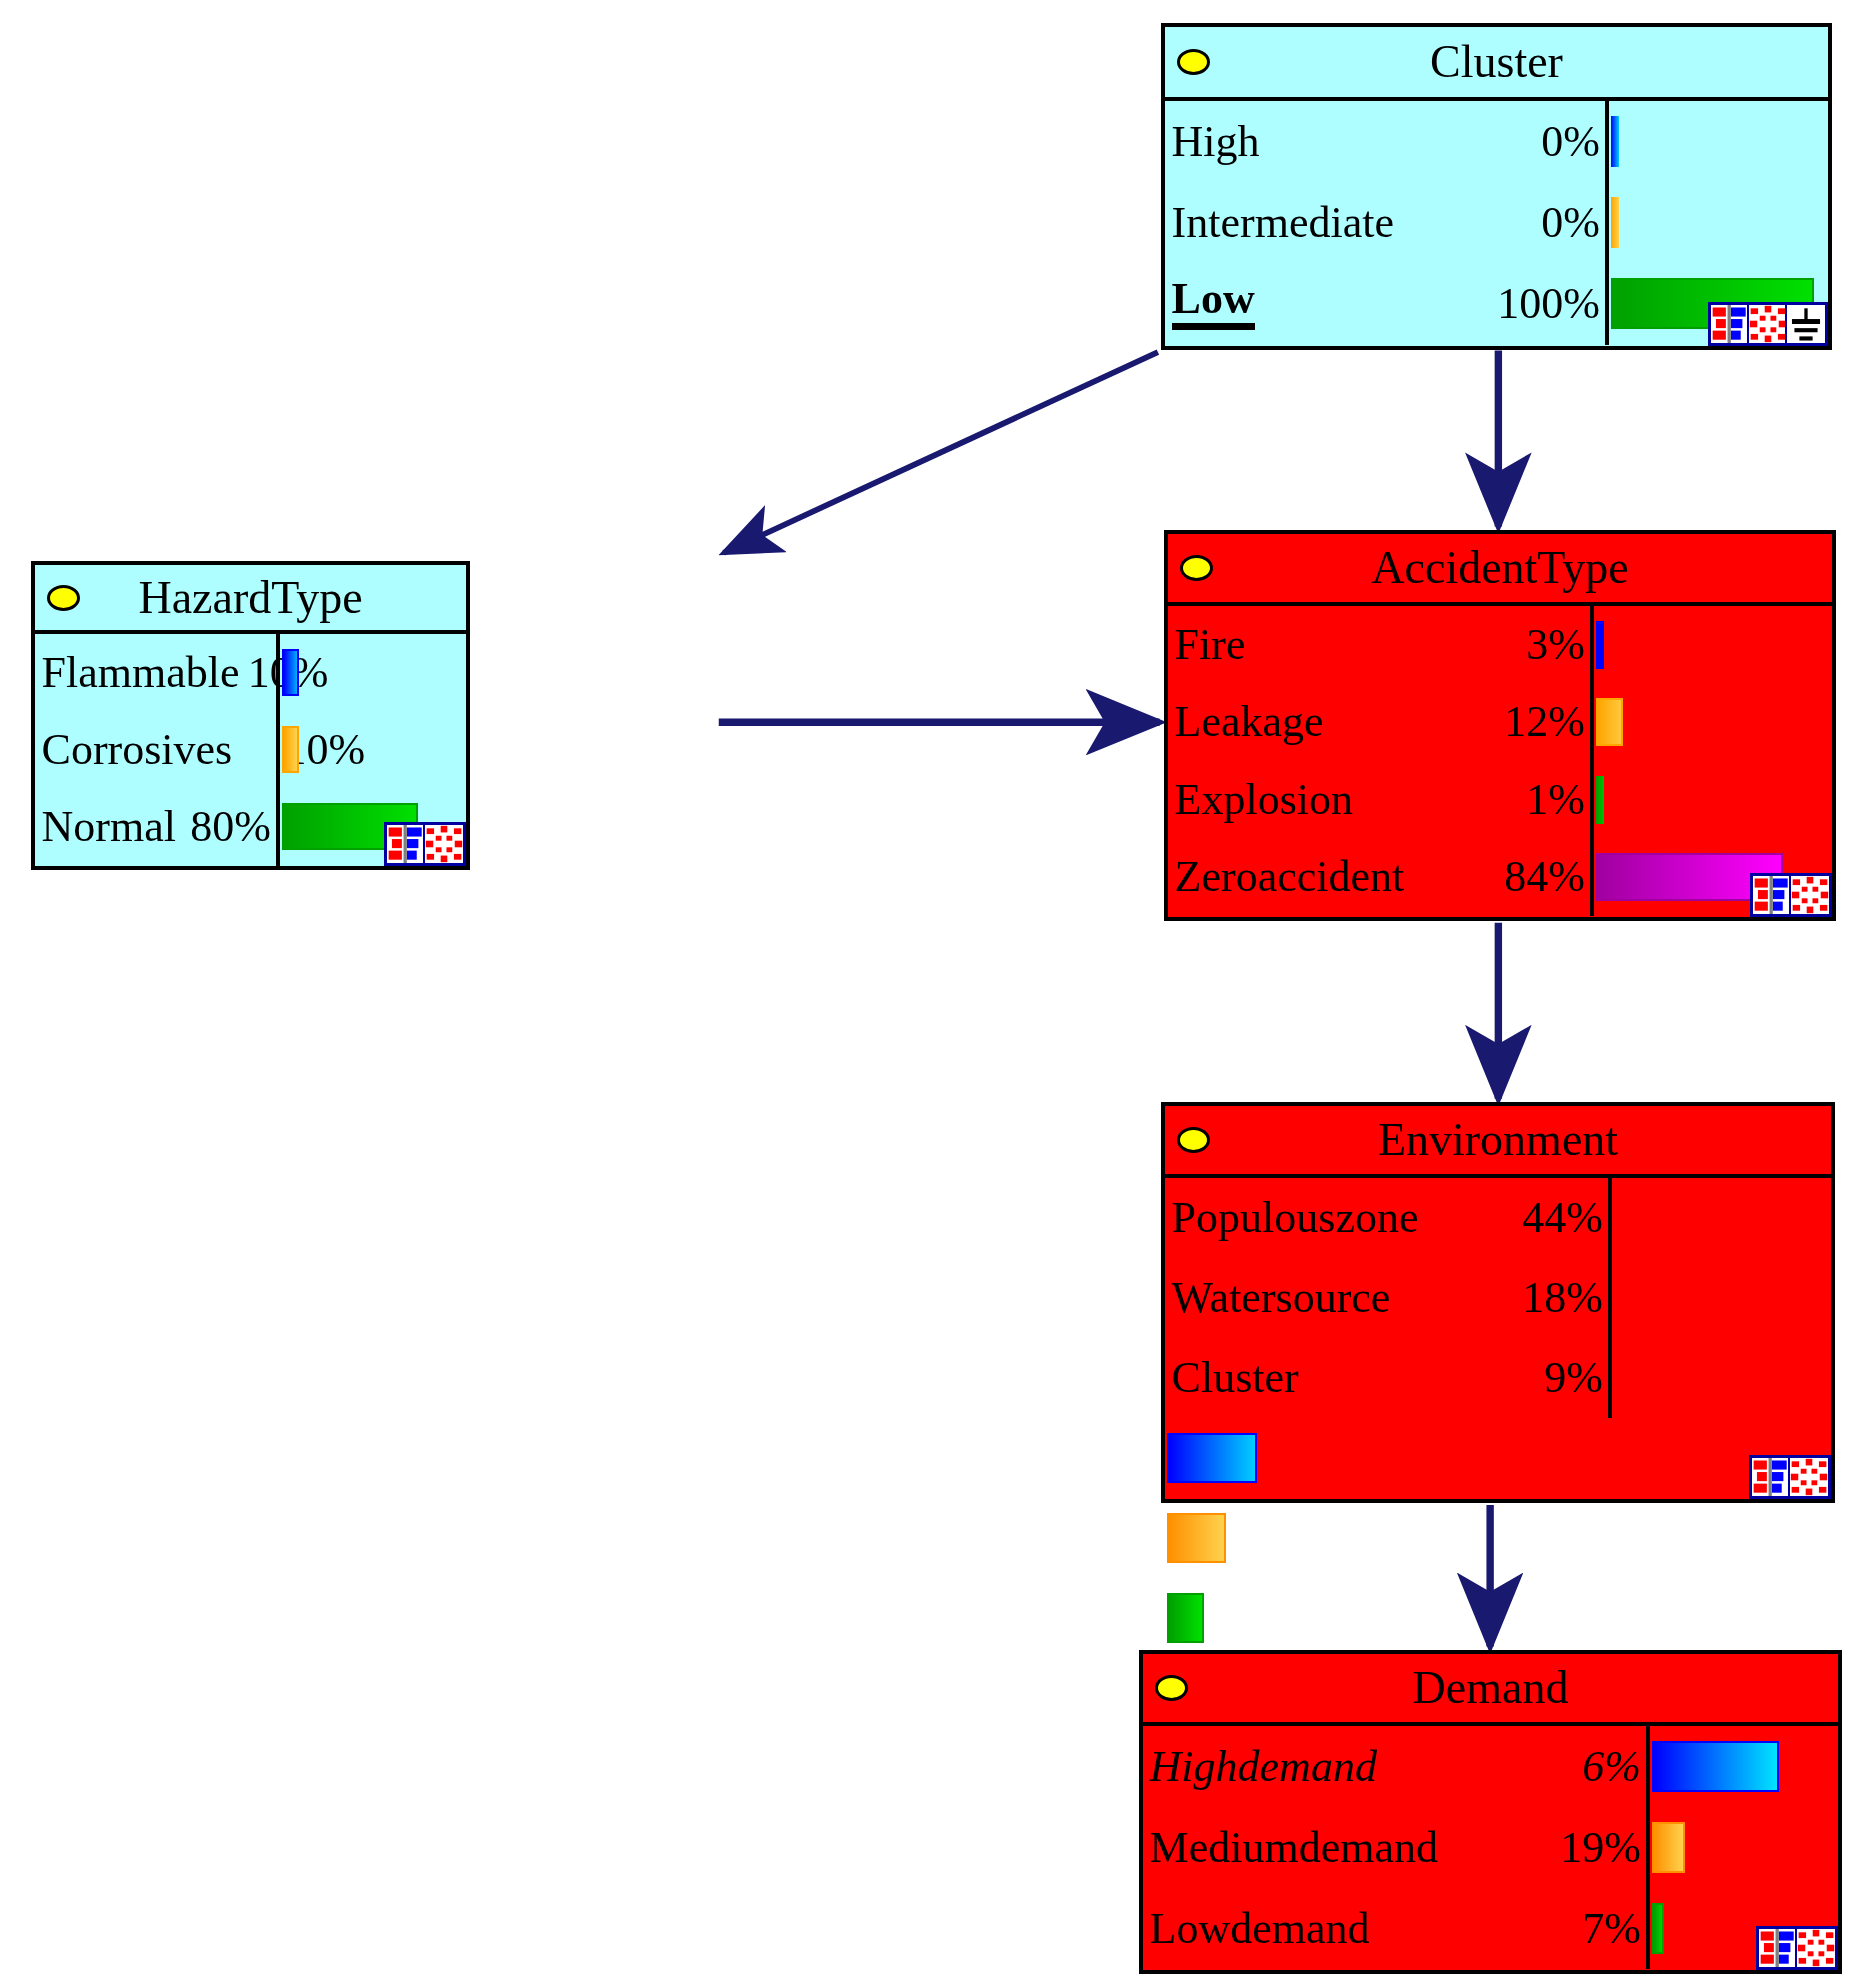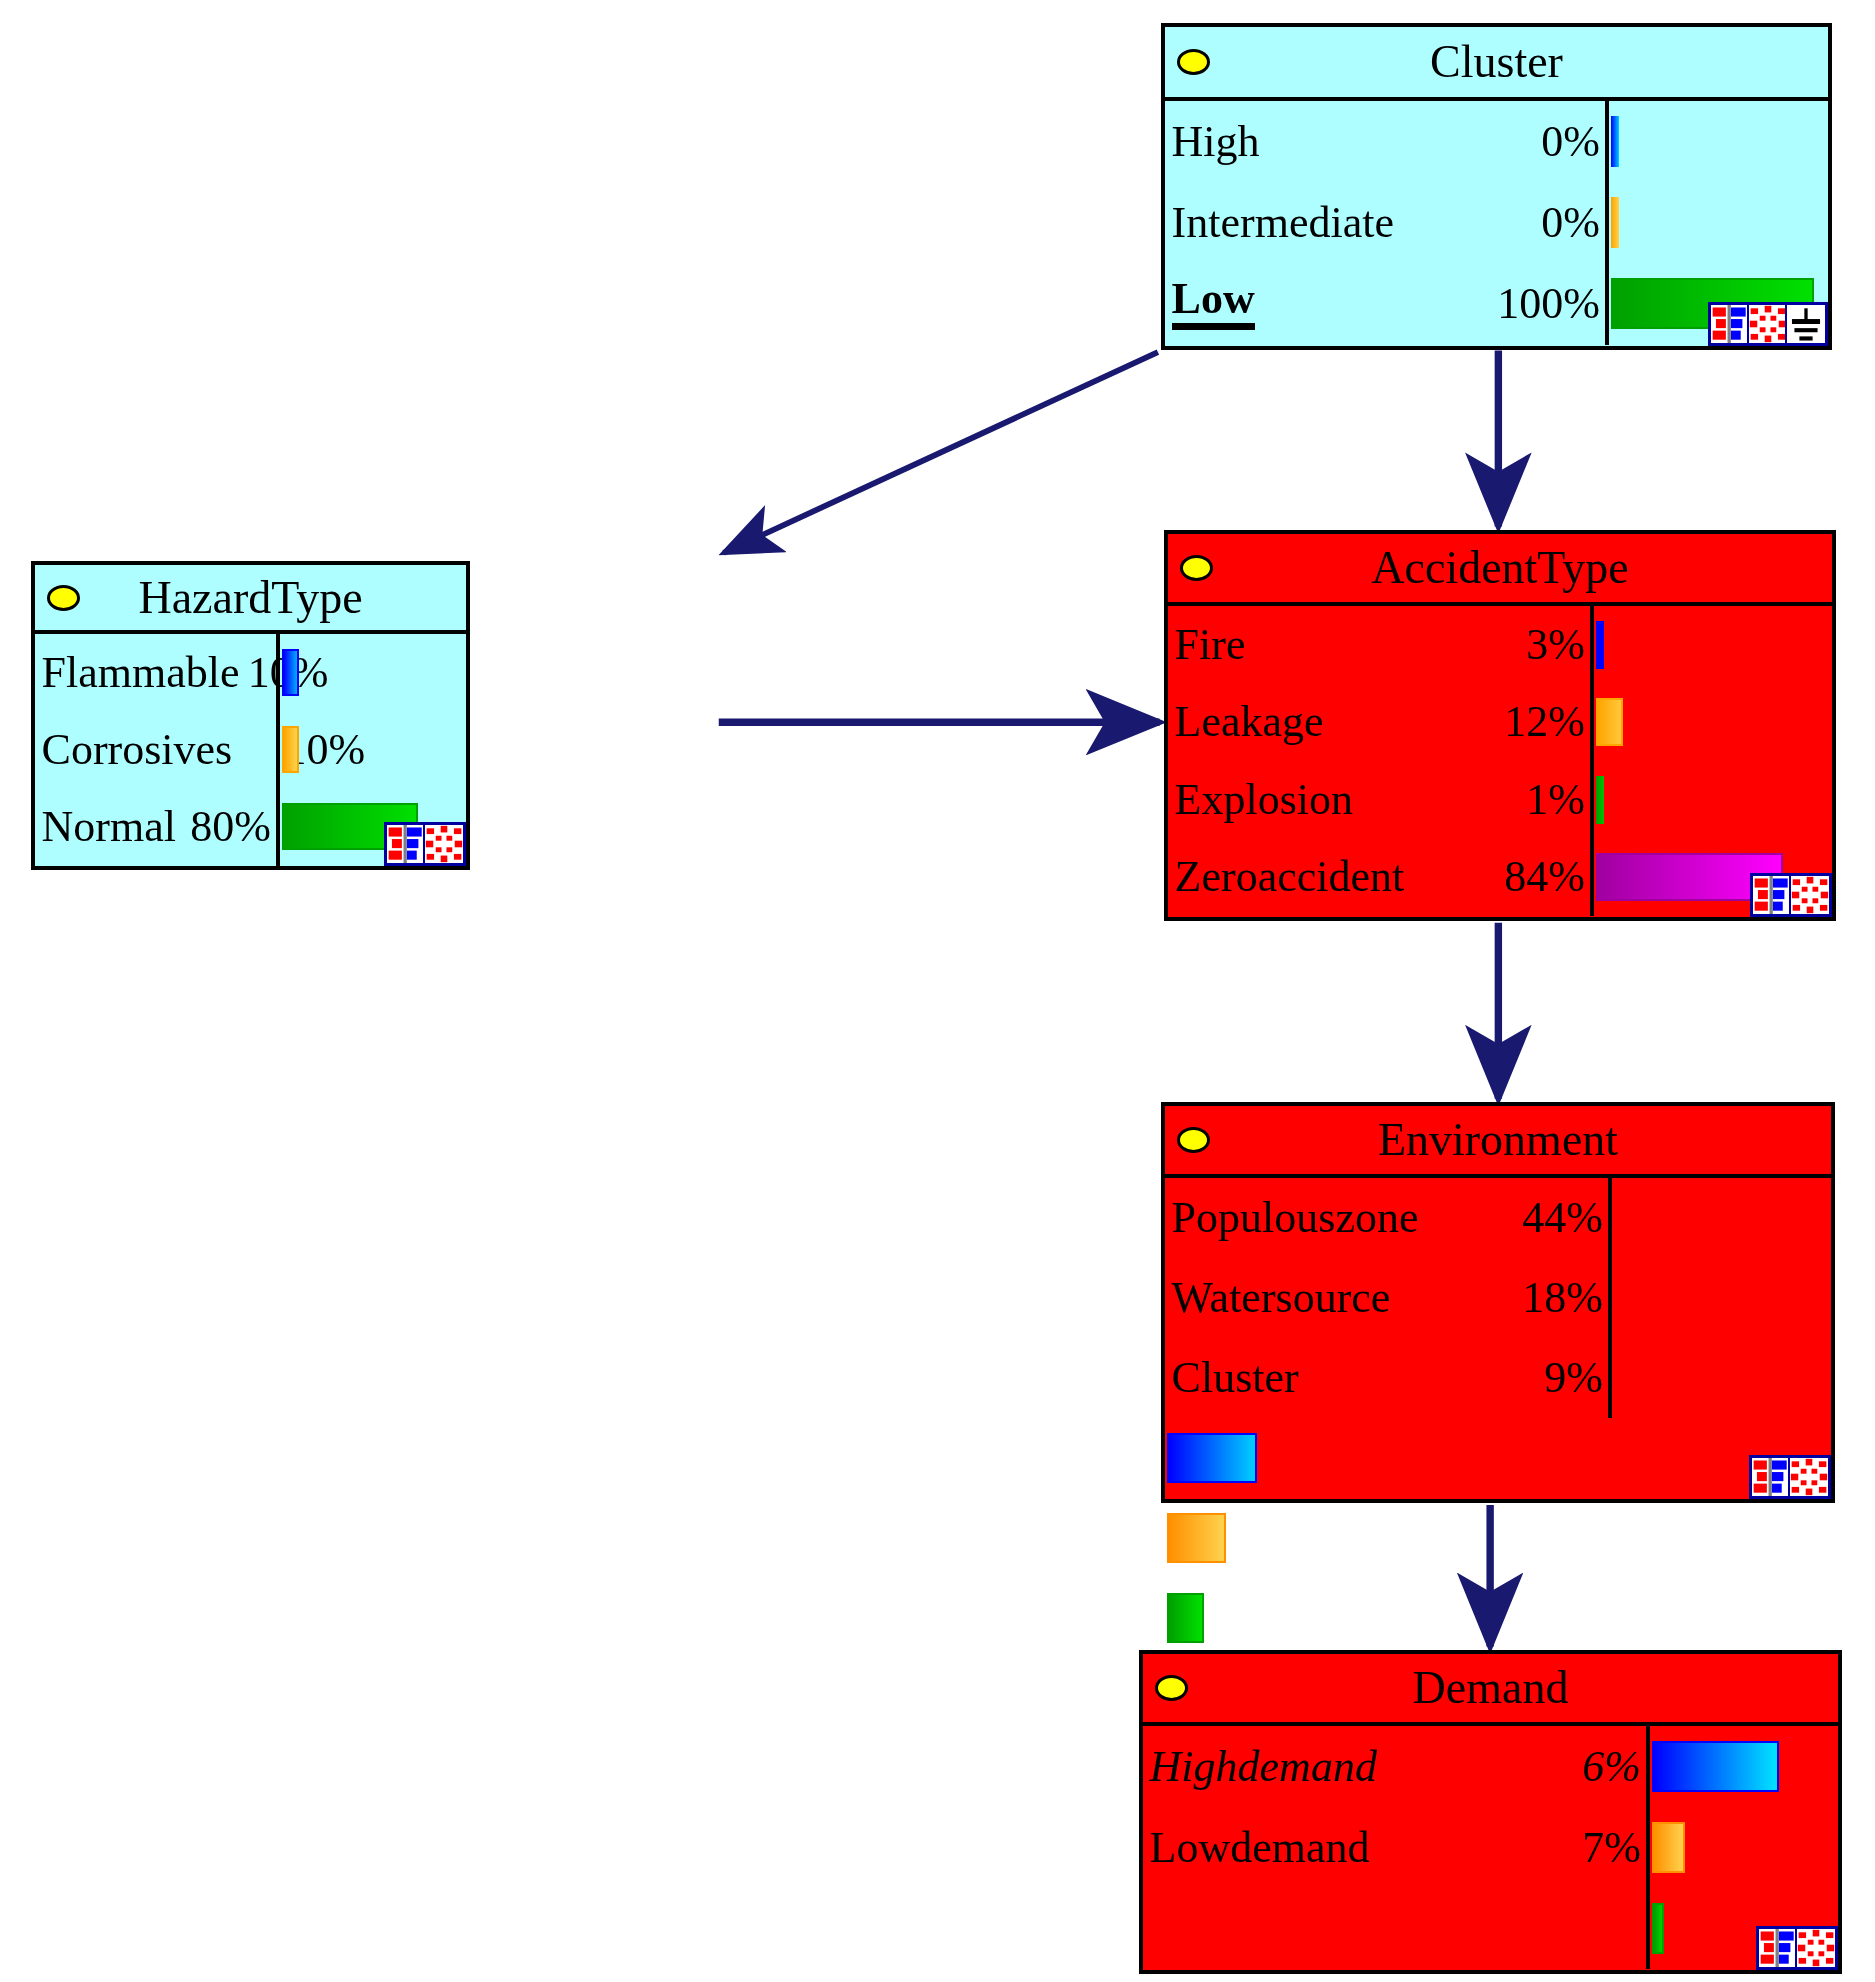--- a/index.html
+++ b/index.html
@@ -431,20 +431,24 @@
           <span class="node-dot"></span>
           <span class="node-title">Demand</span>
         </div>
         <div class="node-body" style="height: 243px;">
           <div class="labels-col" style="width: 507px;">
             <div class="state-row" style="height: 81px; font-style: italic;">
               <span class="state-name">Highdemand</span>
               <span class="state-pct">6%</span>
             </div>
             <div class="state-row" style="height: 81px;">
+              <span class="state-name">Mediumdemand</span>
+              <span class="state-pct">19%</span>
+            </div>
+            <div class="state-row" style="height: 81px;">
               <span class="state-name">Lowdemand</span>
               <span class="state-pct">7%</span>
             </div>
           </div>
           <div class="bars-col">
             <div class="bar-row" style="height: 81px;">
               <div class="bar has-border" style="width: 127px; background: linear-gradient(to right, rgb(0, 0, 255), rgb(0, 228, 255)); border-color: rgb(0, 0, 255);"></div>
             </div>
             <div class="bar-row" style="height: 81px;">
               <div class="bar has-border" style="width: 33px; background: linear-gradient(to right, rgb(255, 144, 0), rgb(255, 210, 77)); border-color: rgb(255, 144, 0);"></div>

